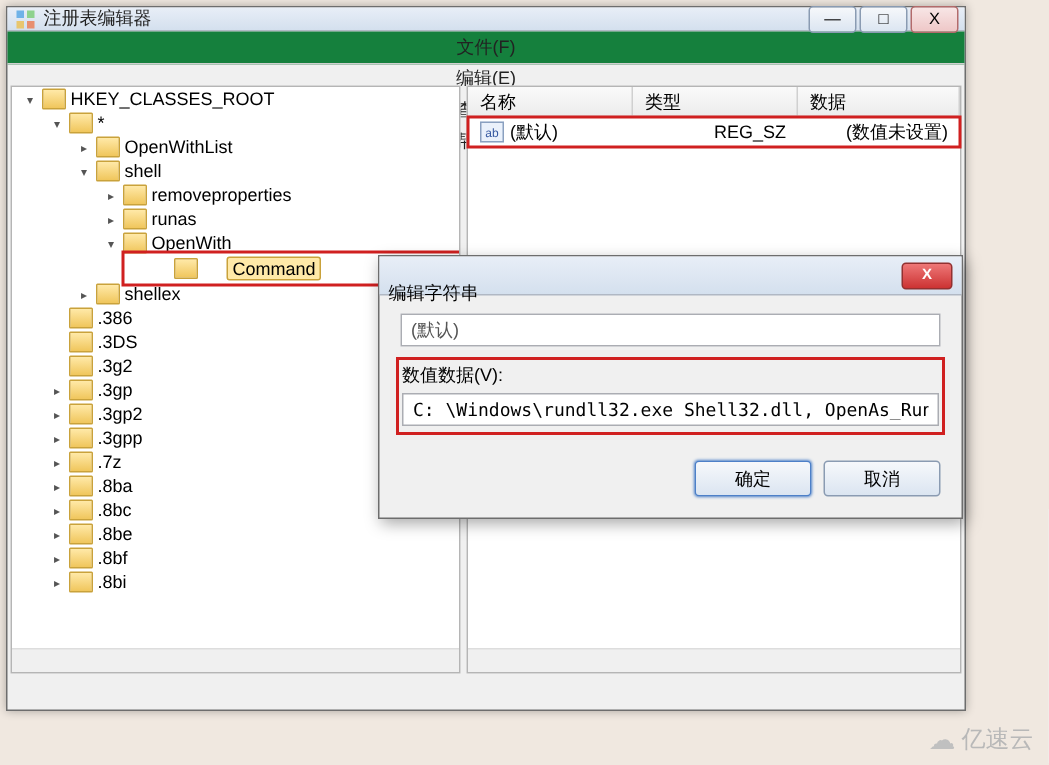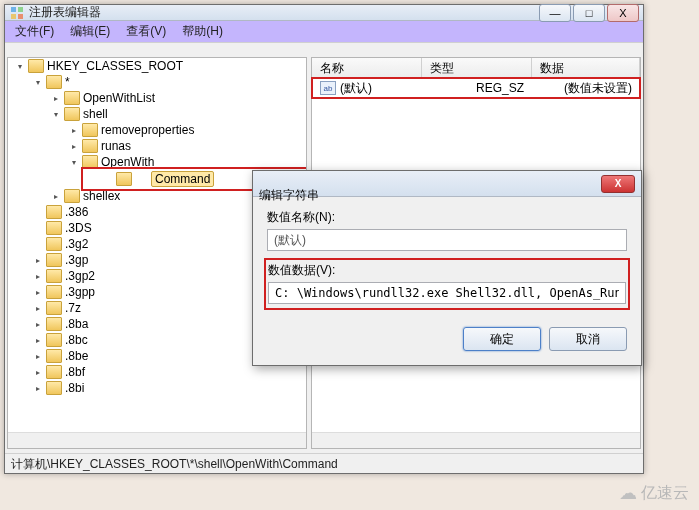--- a/index.html
+++ b/index.html
@@ -21,22 +21,22 @@
   .win-buttons { display:flex; }
   .win-btn {
     width: 32px; height: 18px; border:1px solid #8a9bb2; margin-left:2px;
     background: linear-gradient(#f6f8fb,#dbe5f1);
     display:flex; align-items:center; justify-content:center; font-size:11px;
     border-radius:3px;
   }
   .win-btn:last-child { border-color:#b36b6b; background:linear-gradient(#f8e6e6,#eec7c7); }
 
   .menubar {
-    height:22px; background:#c4b5fd; border-bottom:1px solid #d0d0d0;
-    display:flex; align-items:center; font-size:12px; padding:0 2px;
+    height:22px; background:#15803d; border-bottom:1px solid #d0d0d0;
+    display:flex; align-items:center; font-size:12px; padding:0 2px;flex-direction:column;
   }
   .menu-item { padding:2px 8px; color:#222; cursor:default; }
 
   .content { position:absolute; top:50px; left:0; right:0; bottom:22px; display:flex; }
   .tree-pane {
     width:300px; border:1px solid #b5b5b5; margin:2px; background:#fff;
     overflow:auto; font-size:12px; position:relative;
   }
   .list-pane {
     flex:1; border:1px solid #b5b5b5; margin:2px; background:#fff;
@@ -323,32 +323,28 @@
           <span class="ab-icon">ab</span>
           <span>(默认)</span>
         </div>
         <div class="row-cell" style="width:110px">REG_SZ</div>
         <div class="row-cell" style="flex:1">(数值未设置)</div>
       </div>
       <div class="scrollbar-h"></div>
     </div>
   </div>
 
-  <div class="statusbar">
-    <span>计算机\HKEY_CLASSES_ROOT\*\shell\OpenWith\Command</span>
-  </div>
 </div>
 
 <div class="dialog">
   <div class="dlg-title">
     <span class="t">编辑字符串</span>
     <div class="dlg-close">X</div>
   </div>
   <div class="dlg-body">
-    <div class="field-label">数值名称(N):</div>
     <input class="field-input readonly" readonly="" value="(默认)" style="">
     <div class="value-box">
       <div class="field-label">数值数据(V):</div>
       <input class="field-input" style="margin-bottom: 2px; font-family: Consolas, monospace;" value="C: \Windows\rundll32.exe Shell32.dll, OpenAs_RunDLL %1">
     </div>
     <div class="dlg-buttons">
       <div class="dlg-btn">确定</div>
       <div class="dlg-btn">取消</div>
     </div>
   </div>

